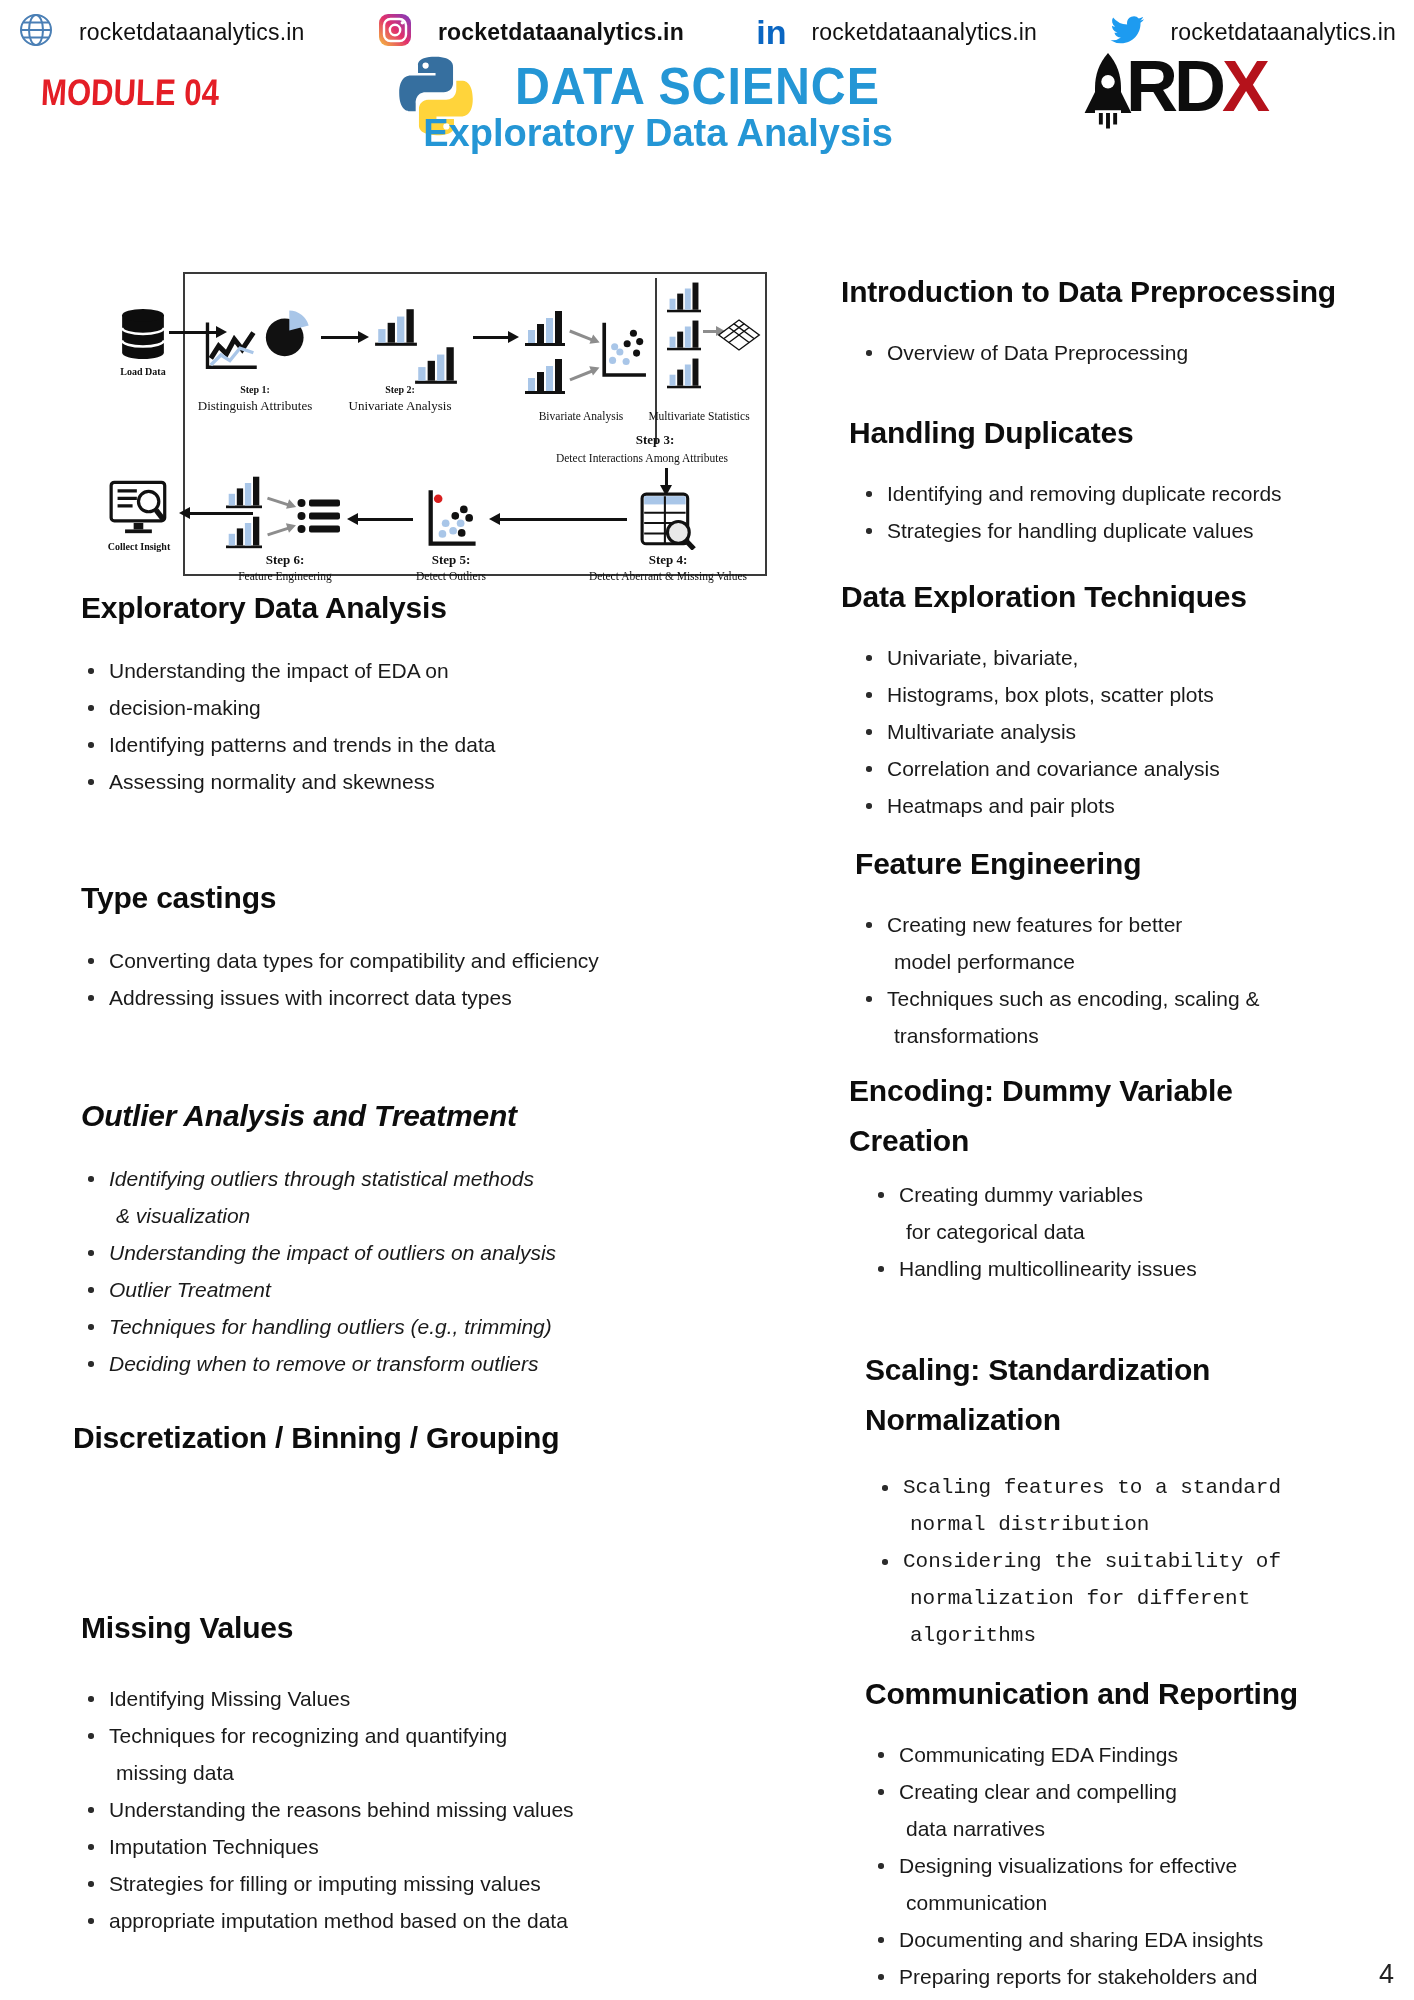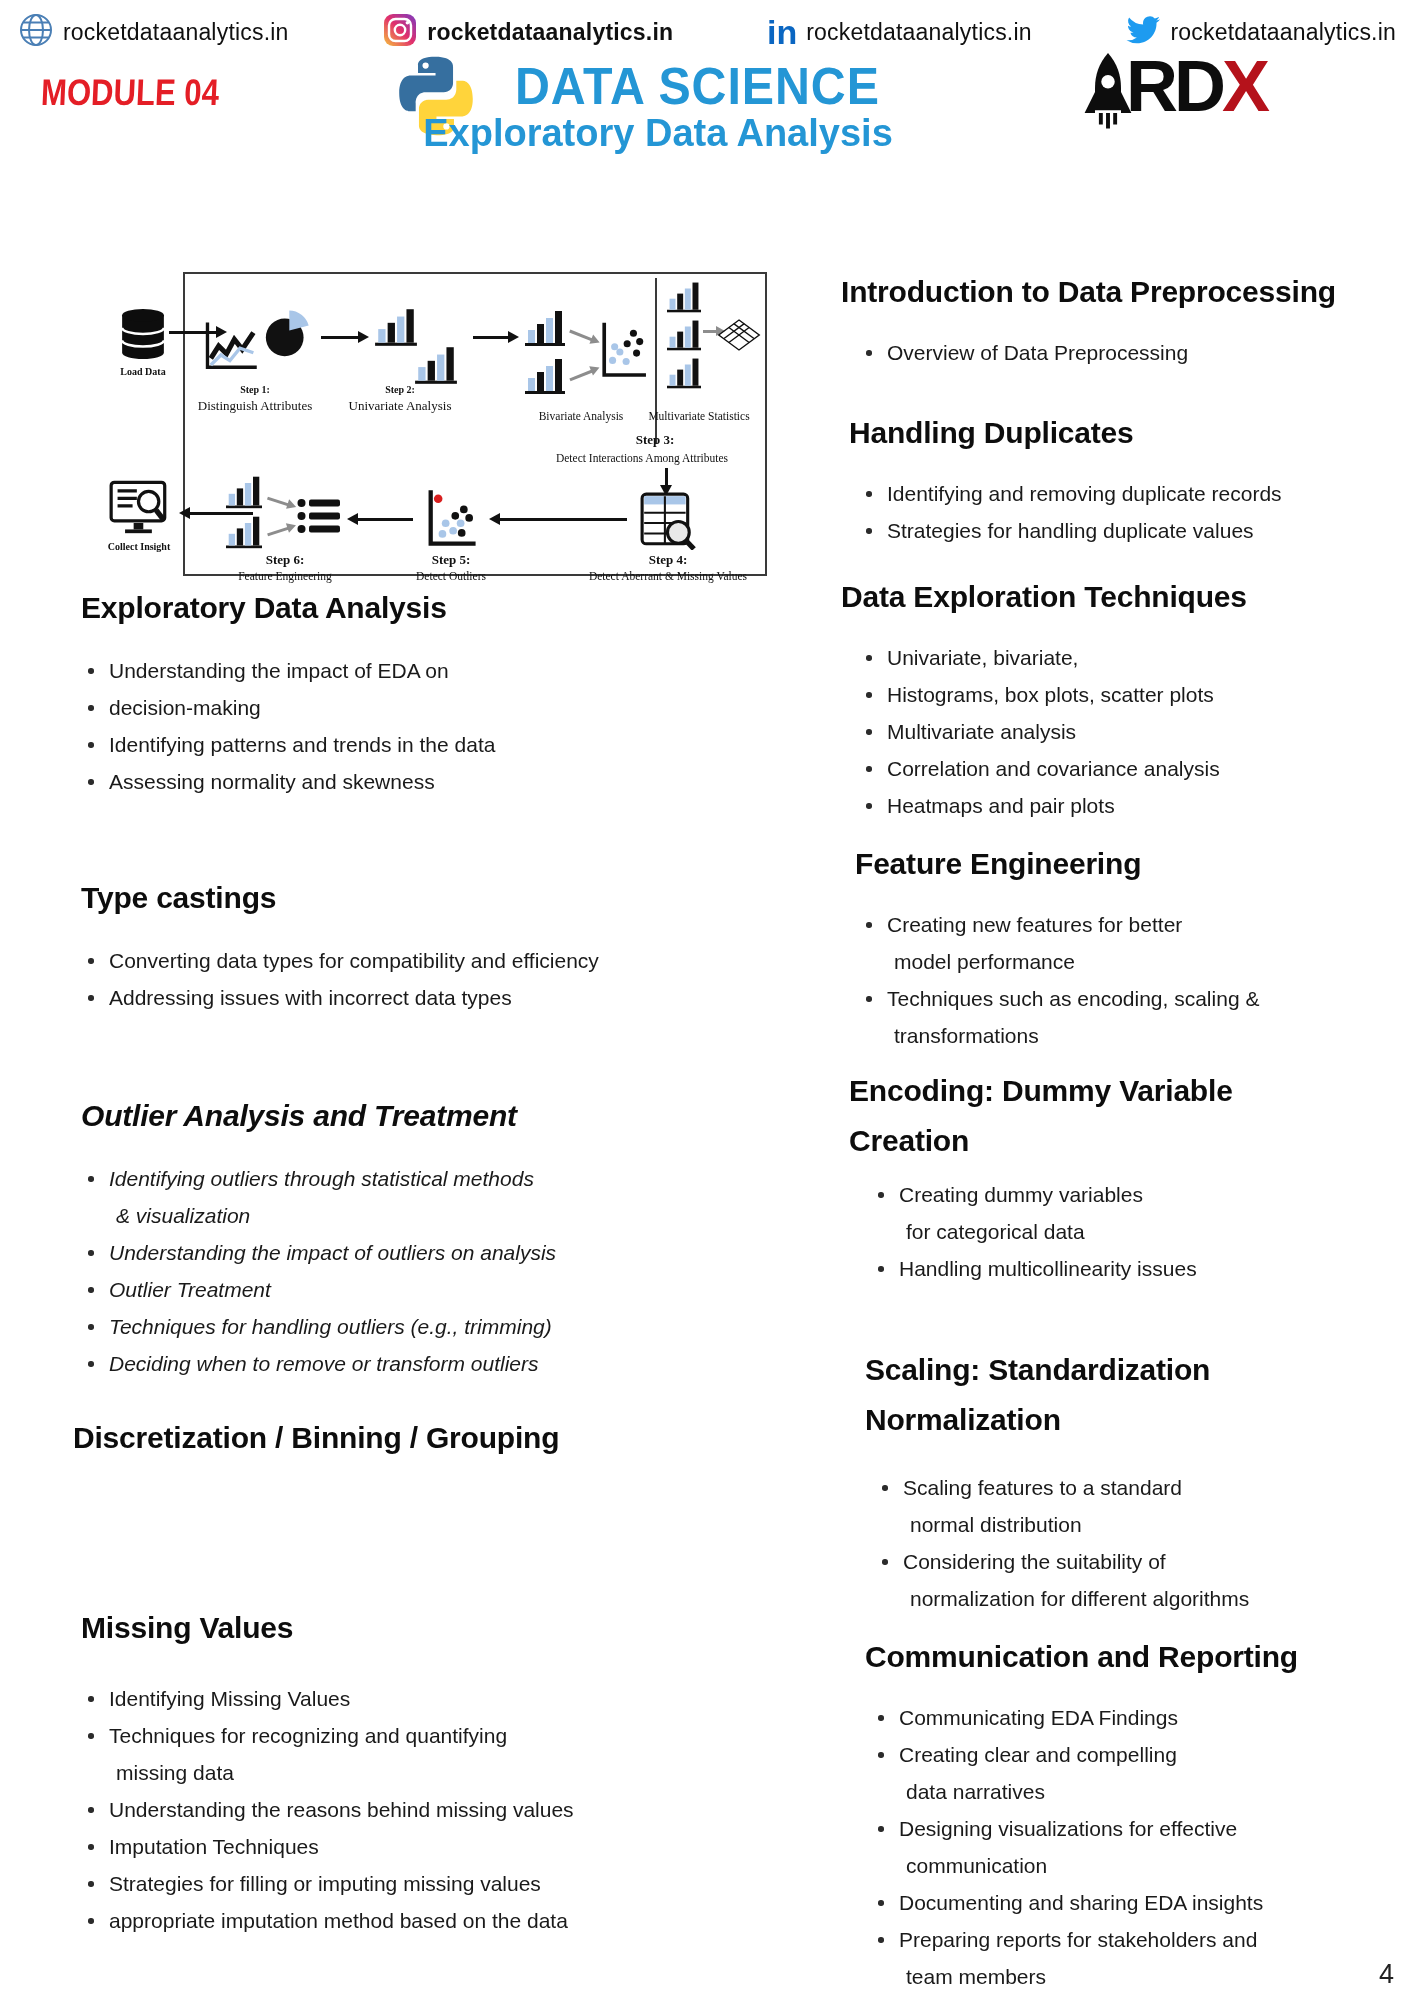--- a/index.html
+++ b/index.html
@@ -1,21 +1,21 @@
 <!DOCTYPE html>
 <html><head>
 <meta charset="utf-8">
 <style>
   html,body{margin:0;padding:0;background:#e8e8e8;}
   .page{position:relative;width:1414px;height:2000px;background:#ffffff;overflow:hidden;
         font-family:"Liberation Sans",sans-serif;color:#161616;margin:0 auto;}
 
   
   .social-row{position:absolute;left:0;top:10px;width:1414px;display:flex;justify-content:space-between;padding:0 18px;box-sizing:border-box;}
-  .social-item{display:flex;align-items:center;gap:9px;height:44px;}
+  .social-item{display:flex;align-items:center;gap:25px;height:44px;}
   .social-item .handle{font-size:23px;color:#101010;letter-spacing:0.2px;}
   .social-item:nth-child(2) .handle{font-weight:700;}
   .li-glyph{font-weight:900;color:#0a66c2;font-size:34px;line-height:34px;font-family:"Liberation Sans",sans-serif;}
 
   
   .module{position:absolute;left:42px;top:72px;font-size:37px;font-weight:900;color:#e41e26;
           transform:scaleX(.84) skewX(-3deg);transform-origin:left top;letter-spacing:0;white-space:nowrap;}
   .python-logo{position:absolute;left:392px;top:52px;}
   .course-title{position:absolute;left:515px;top:56px;font-size:52px;font-weight:900;color:#2496d5;
                 transform:scaleX(.93);transform-origin:left top;letter-spacing:1px;white-space:nowrap;}
@@ -73,21 +73,21 @@
   #right-col section:nth-of-type(5) h2{padding-left:22px;}
   #right-col section:nth-of-type(6) h2{padding-left:38px;}
   #right-col section:nth-of-type(7) h2{padding-left:38px;}
   #right-col section:nth-of-type(2){margin-top:44px;}
   #right-col section:nth-of-type(3){margin-top:30px;}
   #right-col section:nth-of-type(4){margin-top:22px;}
   #right-col section:nth-of-type(5){margin-top:0px;}
   #right-col section:nth-of-type(6){margin-top:58px;}
   #right-col section:nth-of-type(7){margin-top:22px;}
   #right-col section:nth-of-type(5) ul{margin-top:10px;padding-left:48px;}
-  #right-col section:nth-of-type(6) ul{padding-left:52px;}
+  #right-col section:nth-of-type(6) ul{padding-left:52px;font-family:Liberation Mono, monospace;}
   #right-col section:nth-of-type(7) ul{padding-left:48px;}
 
   .page-number{position:absolute;right:20px;bottom:10px;font-size:27px;color:#222;}
 </style>
 </head>
 <body>
 
 <div class="page">
 
   <div class="social-row">

